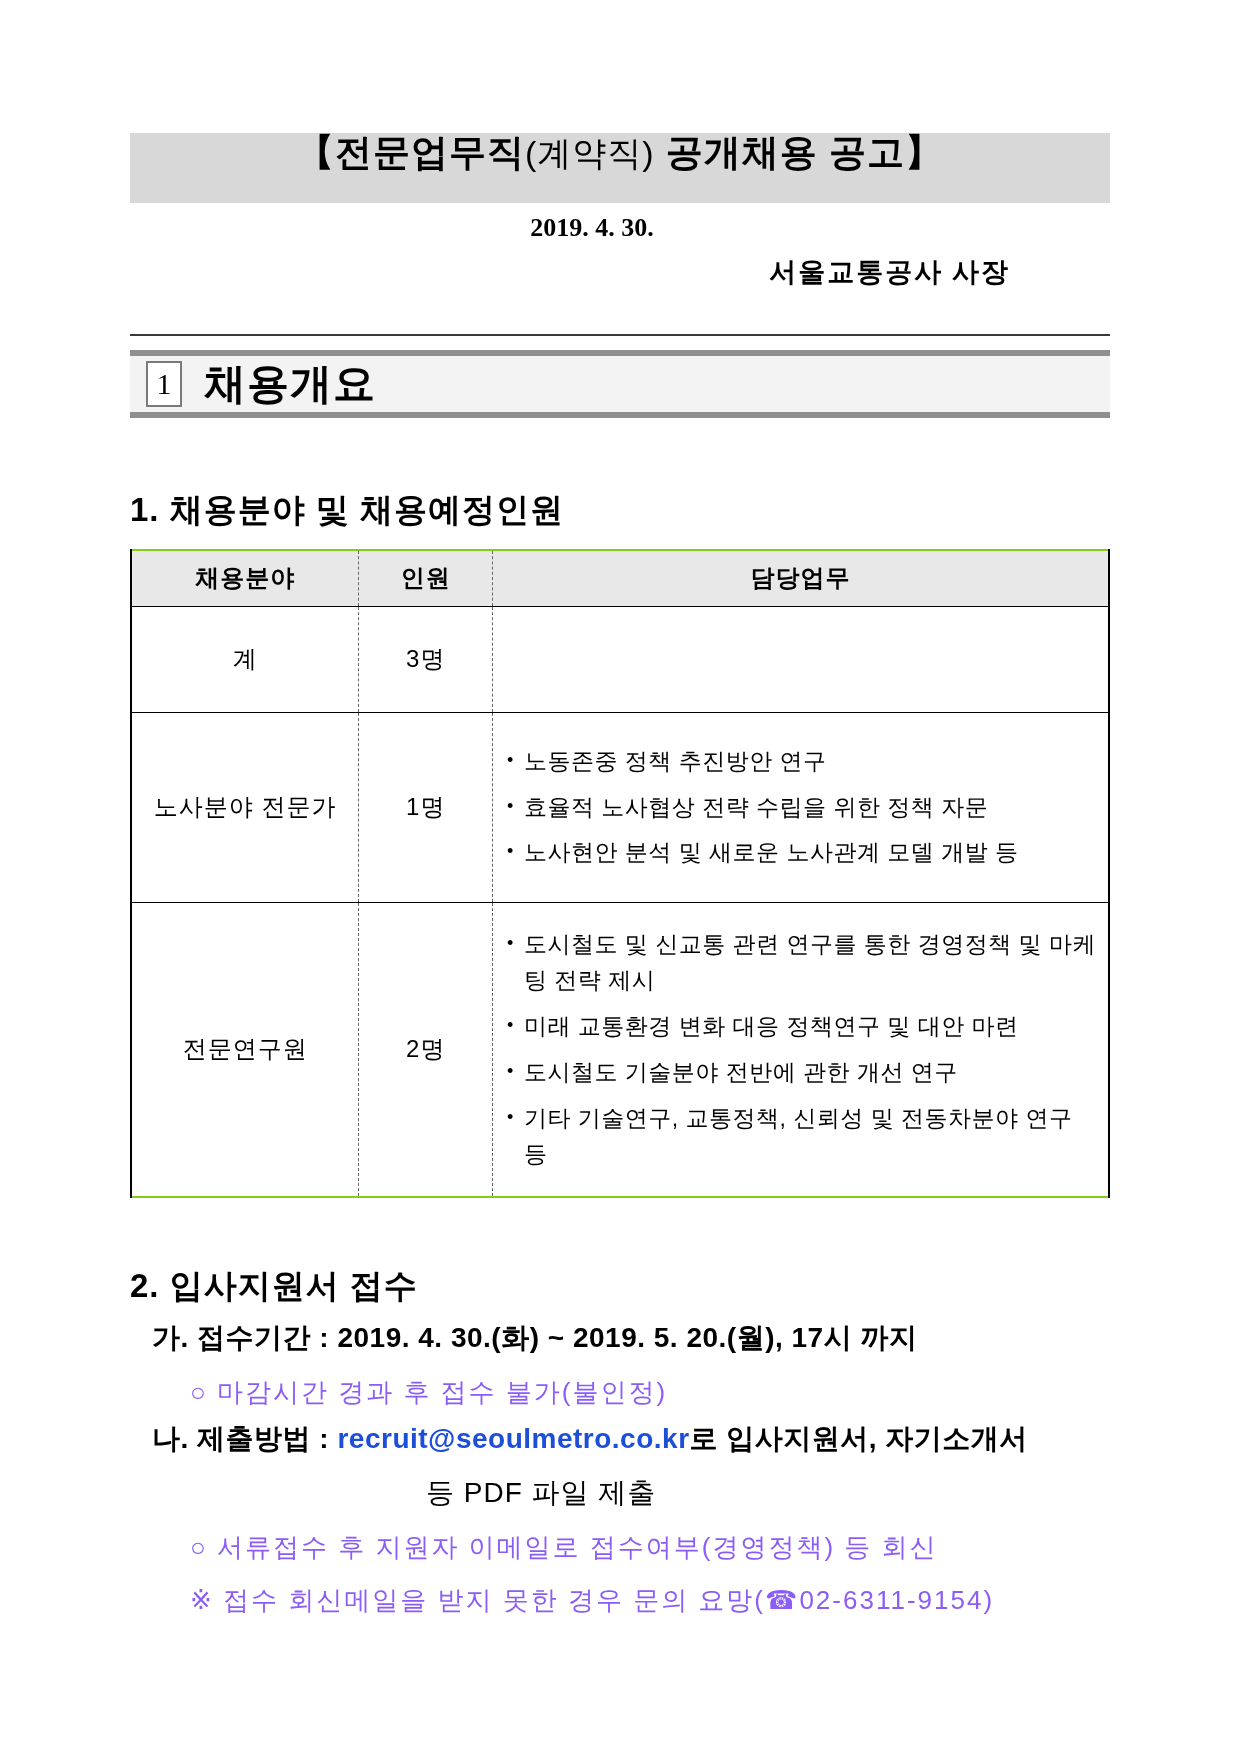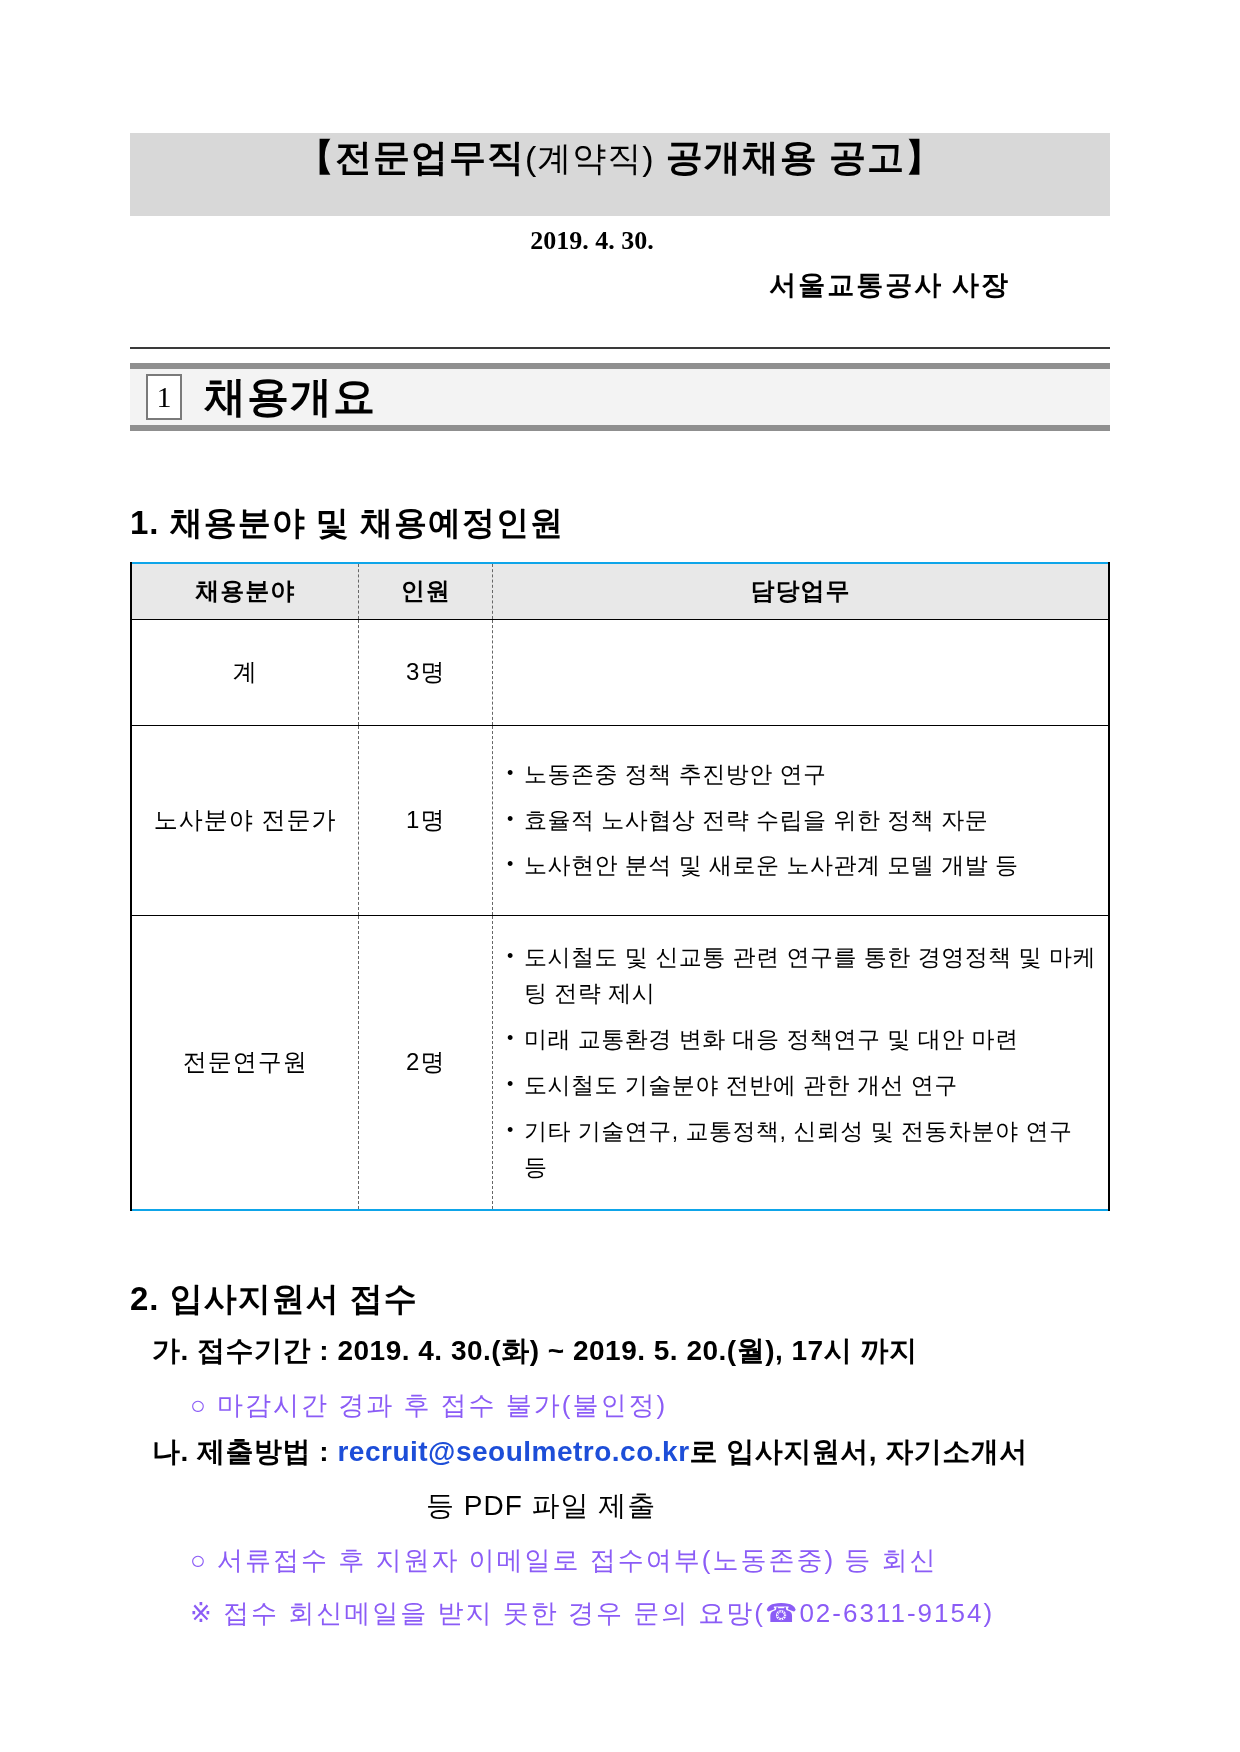--- a/index.html
+++ b/index.html
@@ -10,24 +10,24 @@
     background:#ffffff;
     font-family:"Liberation Sans","DejaVu Sans",sans-serif;
     color:#000;
     overflow:hidden;
   }
   .content { width:980px; margin-left:130px; }
 
   
   .banner {
     margin-top:133px;
-    height:83px;
+    height:70px;
     background:#d8d8d8;
     text-align:center;
-    line-height:50px;
+    line-height:40px;
     font-size:37px;
     letter-spacing:1px;
     white-space:nowrap;
   }
   .banner .b-strong { font-weight:bold; }
   .banner .b-light  { font-weight:normal; font-size:34px; }
 
   
   .intro {
     margin-top:10px;
@@ -92,21 +92,21 @@
 
   .h-num { font-size:33px; font-weight:bold; letter-spacing:1px; }
   .heading1 { margin-top:70px; }
   .heading2 { margin-top:66px; }
 
   
   table.recruit {
     margin-top:16px;
     width:980px;
     border-collapse:collapse;
-    border:2px solid #0ea5e9;
+    border:2px solid #84cc16;
   }
   table.recruit td, table.recruit th {
     border-top:1px solid #000;
     border-bottom:1px solid #000;
     border-left:1px dashed #666;
     border-right:1px dashed #666;
   }
   table.recruit tr > *:first-child { border-left:2px solid #000; }
   table.recruit tr > *:last-child  { border-right:2px solid #000; }
   table.recruit th {
@@ -243,18 +243,18 @@
     </div>
 
     <div class="note-line">○ 마감시간 경과 후 접수 불가(불인정)</div>
 
     <div class="item-line">
       <span>나. 제출방법 : </span><span class="email" id="email-link" style="color: #1d4ed8;">recruit@seoulmetro.co.kr</span><span>로 입사지원서, 자기소개서</span>
     </div>
 
     <div class="cont-line">등 PDF 파일 제출</div>
 
-    <div class="note-line">○ 서류접수 후 지원자 이메일로 접수여부(노동존중) 등 회신</div>
+    <div class="note-line">○ 서류접수 후 지원자 이메일로 접수여부(경영정책) 등 회신</div>
 
     <div class="note-line">※ 접수 회신메일을 받지 못한 경우 문의 요망(☎02-6311-9154)</div>
 
   </div>
 </div>
 
 </body></html>

